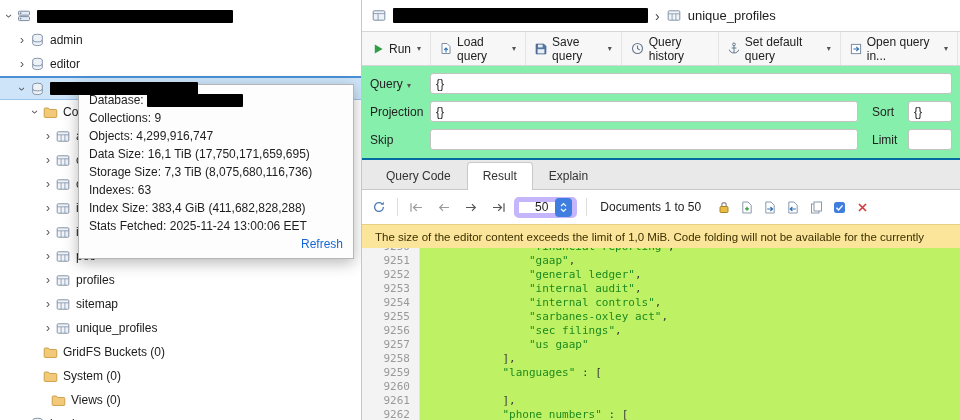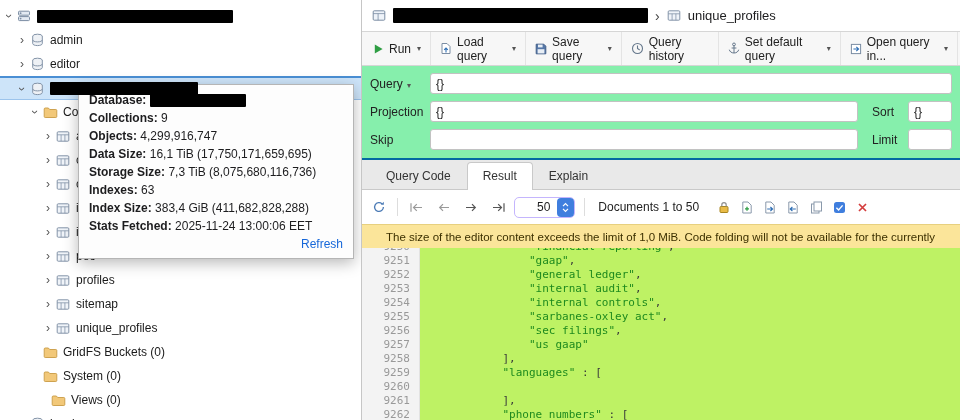--- a/index.html
+++ b/index.html
@@ -13,21 +13,21 @@
 .chev{display:inline-block;width:14px;min-width:14px;text-align:center;color:#555;font-size:12px;line-height:1}
 .chev.down{transform:rotate(90deg)}
 .chev.empty{visibility:hidden}
 .ic{display:inline-flex;align-items:center;justify-content:center}
 .ic.tic{width:16px;min-width:16px;margin-right:5px}
 .tlabel{font-size:12px;color:#1b1b1b}
 .redact{display:inline-block;height:13px;background:#000;border-radius:1px}
 .sel .redact{position:relative;z-index:9}
 .tooltip{position:absolute;left:78px;top:84px;width:276px;background:#fdfdfd;border:1px solid #b5b5b5;box-shadow:0 4px 14px rgba(0,0,0,.28);padding:6px 10px 5px;z-index:5;font-size:12px}
 .ttrow{line-height:18px;white-space:nowrap}
-.ttrow b{font-weight:bold}
+.ttrow b{font-weight:normal}
 .refresh{display:block;text-align:right;color:#1667d9;line-height:18px;cursor:pointer;text-decoration:none}
 
 .main{flex:1;display:flex;flex-direction:column;min-width:0;background:#f1f1f1}
 .crumbbar{height:32px;background:#fff;border-bottom:1px solid #d6d6d6;display:flex;align-items:center;padding:0 10px;gap:7px;font-size:13px}
 .crumb-sep{color:#444;font-size:14px}
 .toolbar{height:34px;background:#f7f7f7;border-bottom:1px solid #d6d6d6;display:flex;align-items:stretch;padding:0 2px}
 .tbtn{display:flex;align-items:center;gap:5px;padding:0 9px;border-right:1px solid #e4e4e4;cursor:pointer;color:#222;font-size:12px}
 .caret{font-size:8px;color:#555;margin-left:1px}
 .qform{padding:7px 8px 8px;background:#86efac;border-bottom:2px solid #0369a1}
 .qrow{display:flex;align-items:center;margin-bottom:7px}
@@ -36,26 +36,26 @@
 .qlabel2{width:36px;min-width:36px;margin-left:14px;color:#222}
 .qin{height:21px;border:1px solid #c2c2c2;border-radius:3px;background:#fff;padding:0 5px;font-size:12px;font-family:inherit;color:#222;outline:none}
 .qin.grow{flex:1}
 .qin.small{width:44px}
 .tabstrip{height:30px;display:flex;align-items:flex-end;padding:0 8px;background:#e9e9e9;border-bottom:1px solid #c9c9c9}
 .tab{padding:0 15px;line-height:26px;height:27px;color:#333;border:1px solid transparent;border-bottom:none;cursor:pointer}
 .tab.active{background:#fff;border-color:#c9c9c9;border-radius:4px 4px 0 0;margin-bottom:-1px;height:28px;line-height:27px}
 .resultbar{height:34px;background:#fff;display:flex;align-items:center;padding:0 8px;gap:6px}
 .rsep{width:1px;height:18px;background:#ddd;margin:0 3px}
 .pgbtn{display:inline-flex;align-items:center;cursor:pointer;padding:2px}
-.pagesize{display:inline-flex;align-items:center;border:1px solid #c4b5fd;border-radius:5px;background:#fff;height:21px;padding-left:22px;gap:7px;cursor:pointer}
+.pagesize{display:inline-flex;align-items:center;border:5px solid #c4b5fd;border-radius:5px;background:#fff;height:21px;padding-left:16px;gap:7px;cursor:pointer}
 .pscaps{width:17px;height:19px;background:#3f7ede;border-radius:4px;display:flex;align-items:center;justify-content:center}
 .docscount{margin-left:4px;color:#222}
 .spacer{flex:1}
 .ricon{display:inline-flex;align-items:center;justify-content:center;width:20px;height:20px;cursor:pointer}
-.warnbar{height:24px;background:#fbe59a;border-top:1px solid #e7d07f;display:flex;align-items:center;padding:0 24px;font-size:11.5px;color:#3c3000;white-space:nowrap;overflow:hidden}
+.warnbar{height:24px;background:#fbe59a;border-top:1px solid #e7d07f;display:flex;align-items:center;padding:0 13px;font-size:11.5px;color:#3c3000;white-space:nowrap;overflow:hidden}
 .editor{flex:1;background:#bef264;overflow:hidden}
 .ed-inner{margin-top:-8px}
 .cline{display:flex;height:14px;line-height:14px;font-family:"DejaVu Sans Mono","Liberation Mono",monospace;font-size:11px}
 .gut{width:58px;min-width:58px;background:#f3f3f3;color:#999;text-align:right;padding-right:9px;border-right:1px solid #e2e2e2}
 .src{white-space:pre;color:#3a3a3a;padding-left:3px}
 .str{color:#1e8a1e}
 </style>
 </head>
 <body>
 

